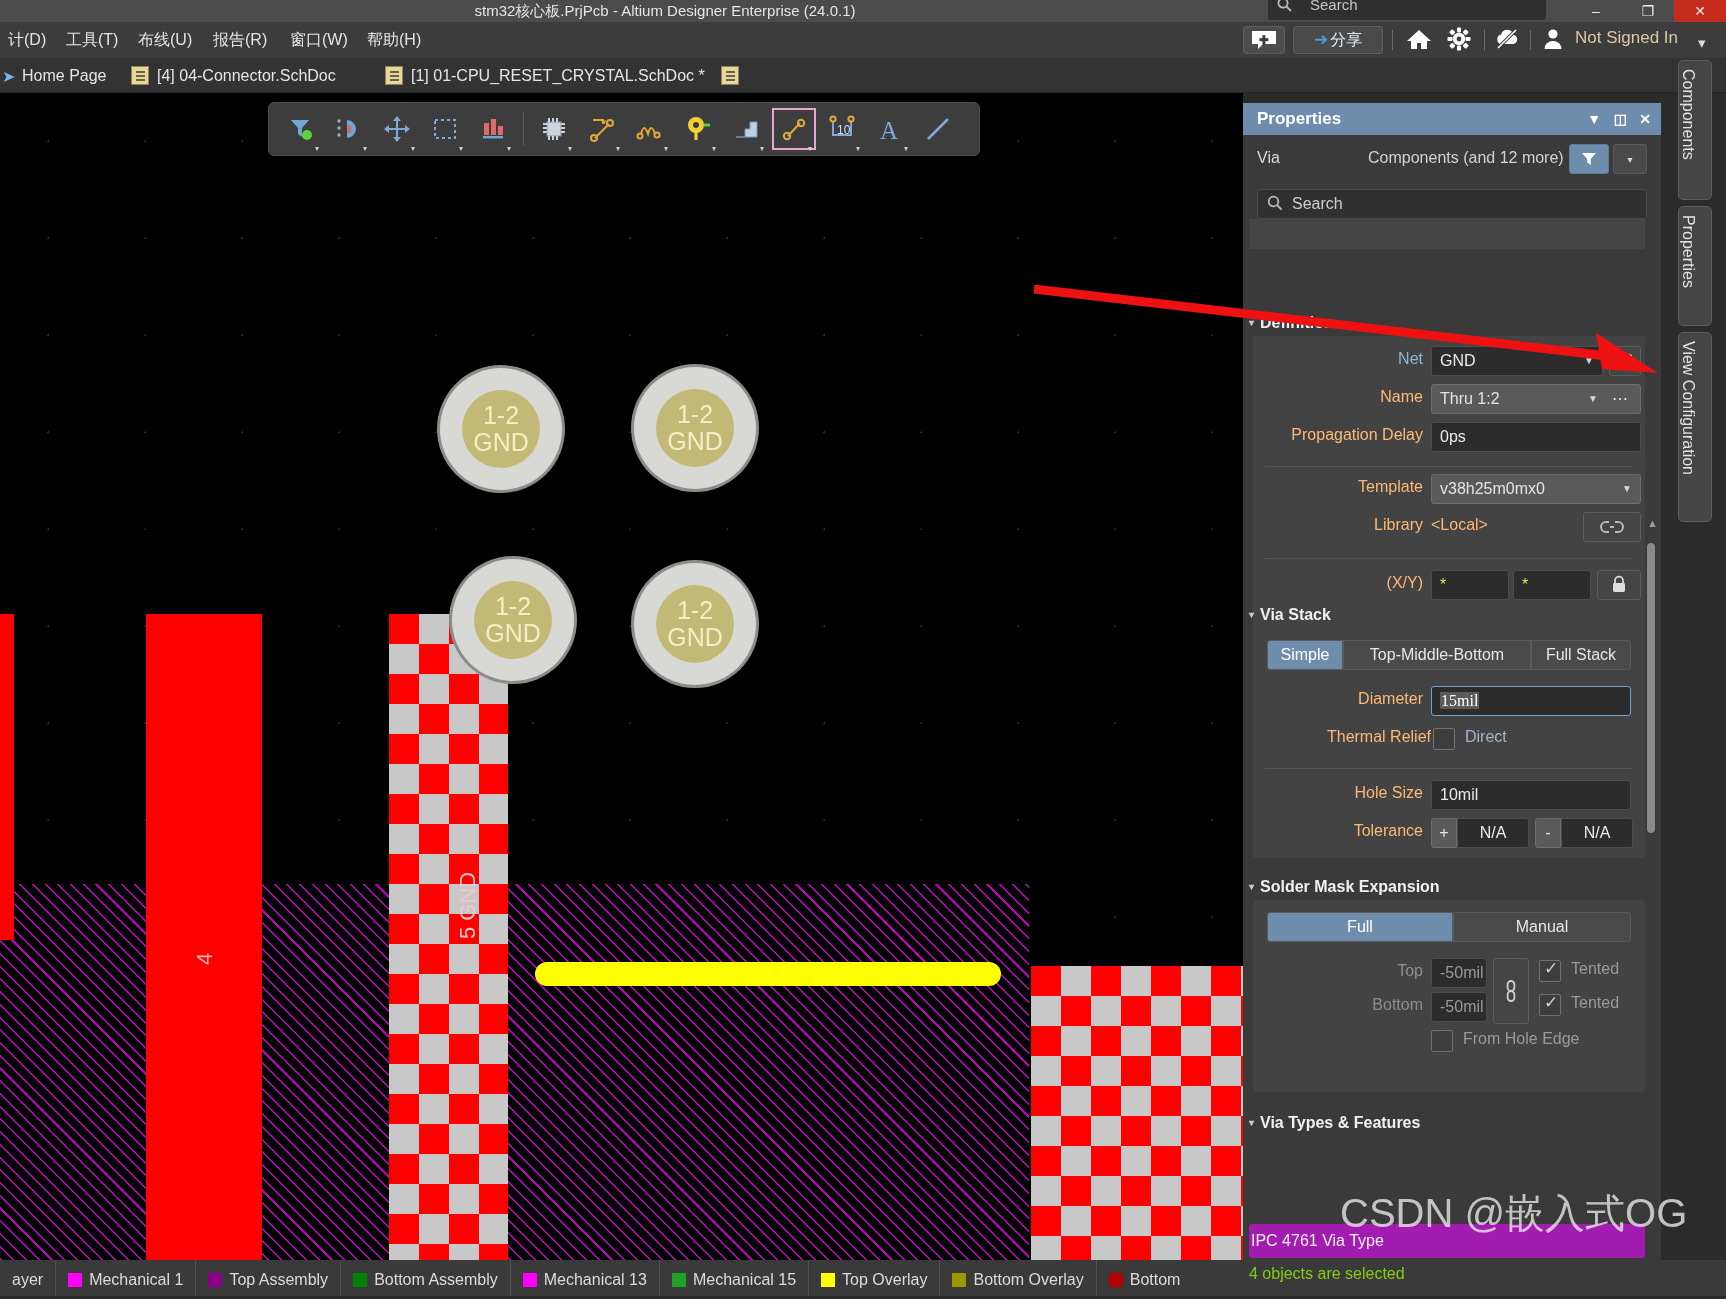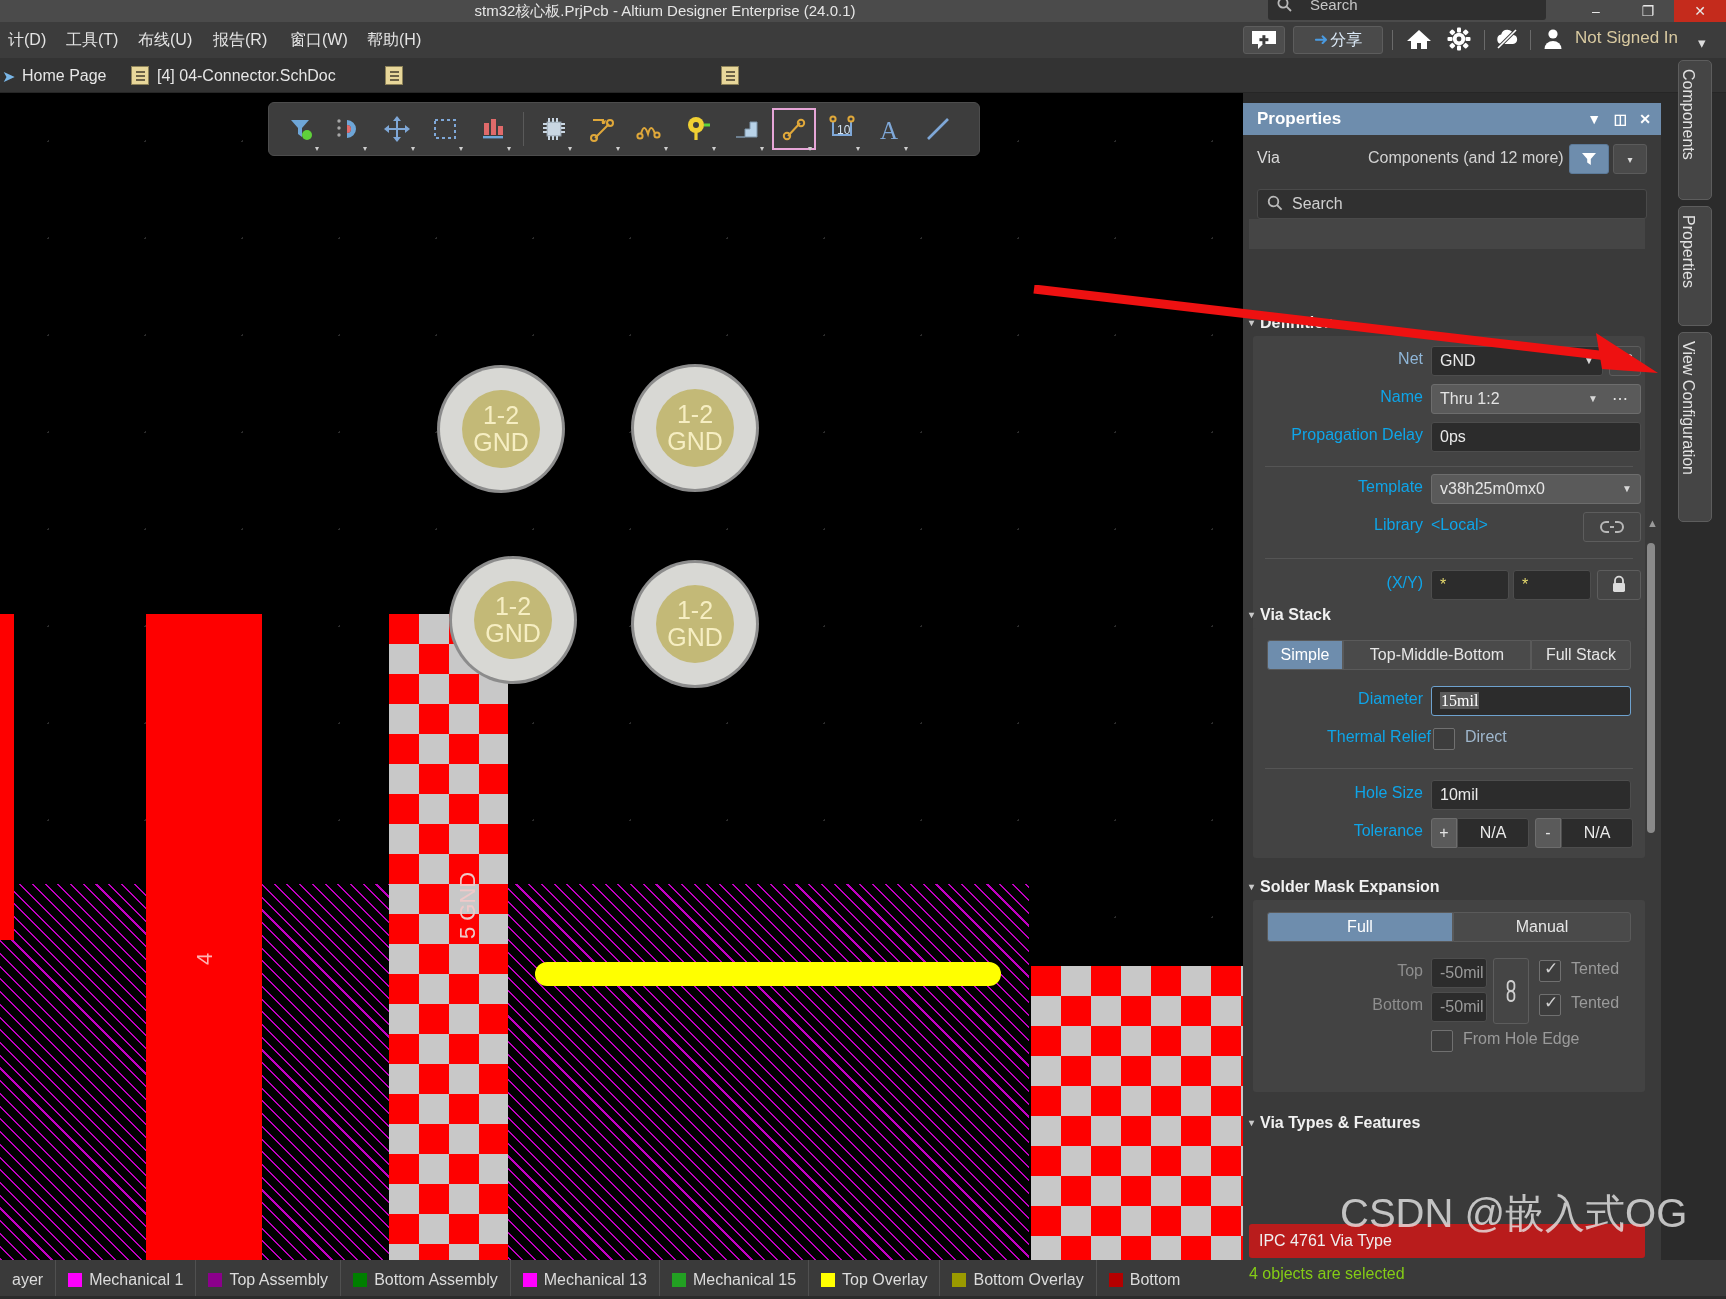--- a/index.html
+++ b/index.html
@@ -163,21 +163,21 @@
     position:absolute; left:6px; top:116px; width:396px; height:30px; background:#454545;
   }
   .sect-hdr{
     position:absolute; left:6px; font-size:16px; font-weight:bold; color:#f1f1f1;
   }
   .sect-hdr .tri{ font-size:10px; color:#c9c9c9; margin-right:6px; vertical-align:2px; }
   .sect-body{
     position:absolute; left:10px; width:392px; background:#434343; border-radius:3px;
   }
   .row-label{
-    position:absolute; font-size:16px; color:#0ea5e9; text-align:right;
+    position:absolute; font-size:16px; color:#fdba74; text-align:right;
   }
   .row-label.accent{ color:#8fb6d8; }
   .row-label.dim{ color:#8e8e8e; }
   .fld{
     position:absolute; height:30px; background:#2c2c2c; border:1px solid #4d4d4d;
     border-radius:3px; color:#eaeaea; font-size:16px; line-height:28px; padding-left:8px;
   }
   .fld.light{ background:#5a5a5a; border:1px solid #6d6d6d; color:#e4e4e4; }
   .fld.focus{ border:1px solid #6ea2cf;font-family:Liberation Serif, serif; }
   .fld .dd{ position:absolute; right:8px; top:0; line-height:28px; font-size:10px; color:#d8d8d8; }
@@ -226,22 +226,22 @@
     border-right:1px solid #505050; font-size:16px; color:#dcdcdc; white-space:nowrap;
   }
   #layerbar .sw{ width:14px; height:14px; margin-right:7px; display:inline-block; }
   
   #statusright{
     position:absolute; left:1243px; top:1260px; width:483px; height:39px;
     background:#3a3a3a;
   }
   #ipc-row{
     position:absolute; left:6px; top:-36px; width:396px; height:34px;
-    background:#b91c1c; border-radius:3px; color:#f0f0f0;
-    font-size:16px; line-height:34px; padding-left:10px;
+    background:#a21caf; border-radius:3px; color:#f0f0f0;
+    font-size:16px; line-height:34px; padding-left:2px;
   }
   #statusmsg{ position:absolute; left:6px; top:5px; font-size:16px; color:#84cc16; }
   #watermark{
     position:absolute; left:1340px; top:1186px; font-size:40px;
     color:rgba(235,235,235,0.78); white-space:nowrap; z-index:60;
     font-family:"Liberation Sans", sans-serif;
   }
   #bottomstrip{ position:absolute; left:0; top:1296px; width:1726px; height:3px; background:#2b2b2b; }
 </style>
 </head>
@@ -319,20 +319,21 @@
   <div id="signin">Not Signed In</div>
   <div id="signin-caret">▾</div>
 </div>
 
 <div id="doctabs">
   <div id="homecursor">➤</div>
   <div class="tab" style="left:22px">Home Page</div>
   <div class="schicon" style="left:131px"></div>
   <div class="tab" style="left:157px">[4] 04-Connector.SchDoc</div>
   <div class="schicon" style="left:385px"></div>
+  <div class="tab" style="left:411px">[1] 01-CPU_RESET_CRYSTAL.SchDoc *</div>
   <div class="schicon" style="left:721px"></div>
 </div>
 
 <div id="canvas">
   <div id="dotgrid"></div>
 
   <div class="hatchfill" style="left:0;   top:791px; width:1029px; height:376px;"></div>
   <div class="redbar" style="left:0;    top:521px; width:14px;  height:326px;"></div>
   <div class="redbar" style="left:146px; top:521px; width:116px; height:646px;"></div>
   <span class="padlbl" style="left:192px; top:872px; transform:rotate(-90deg); transform-origin:left top;">4</span>

